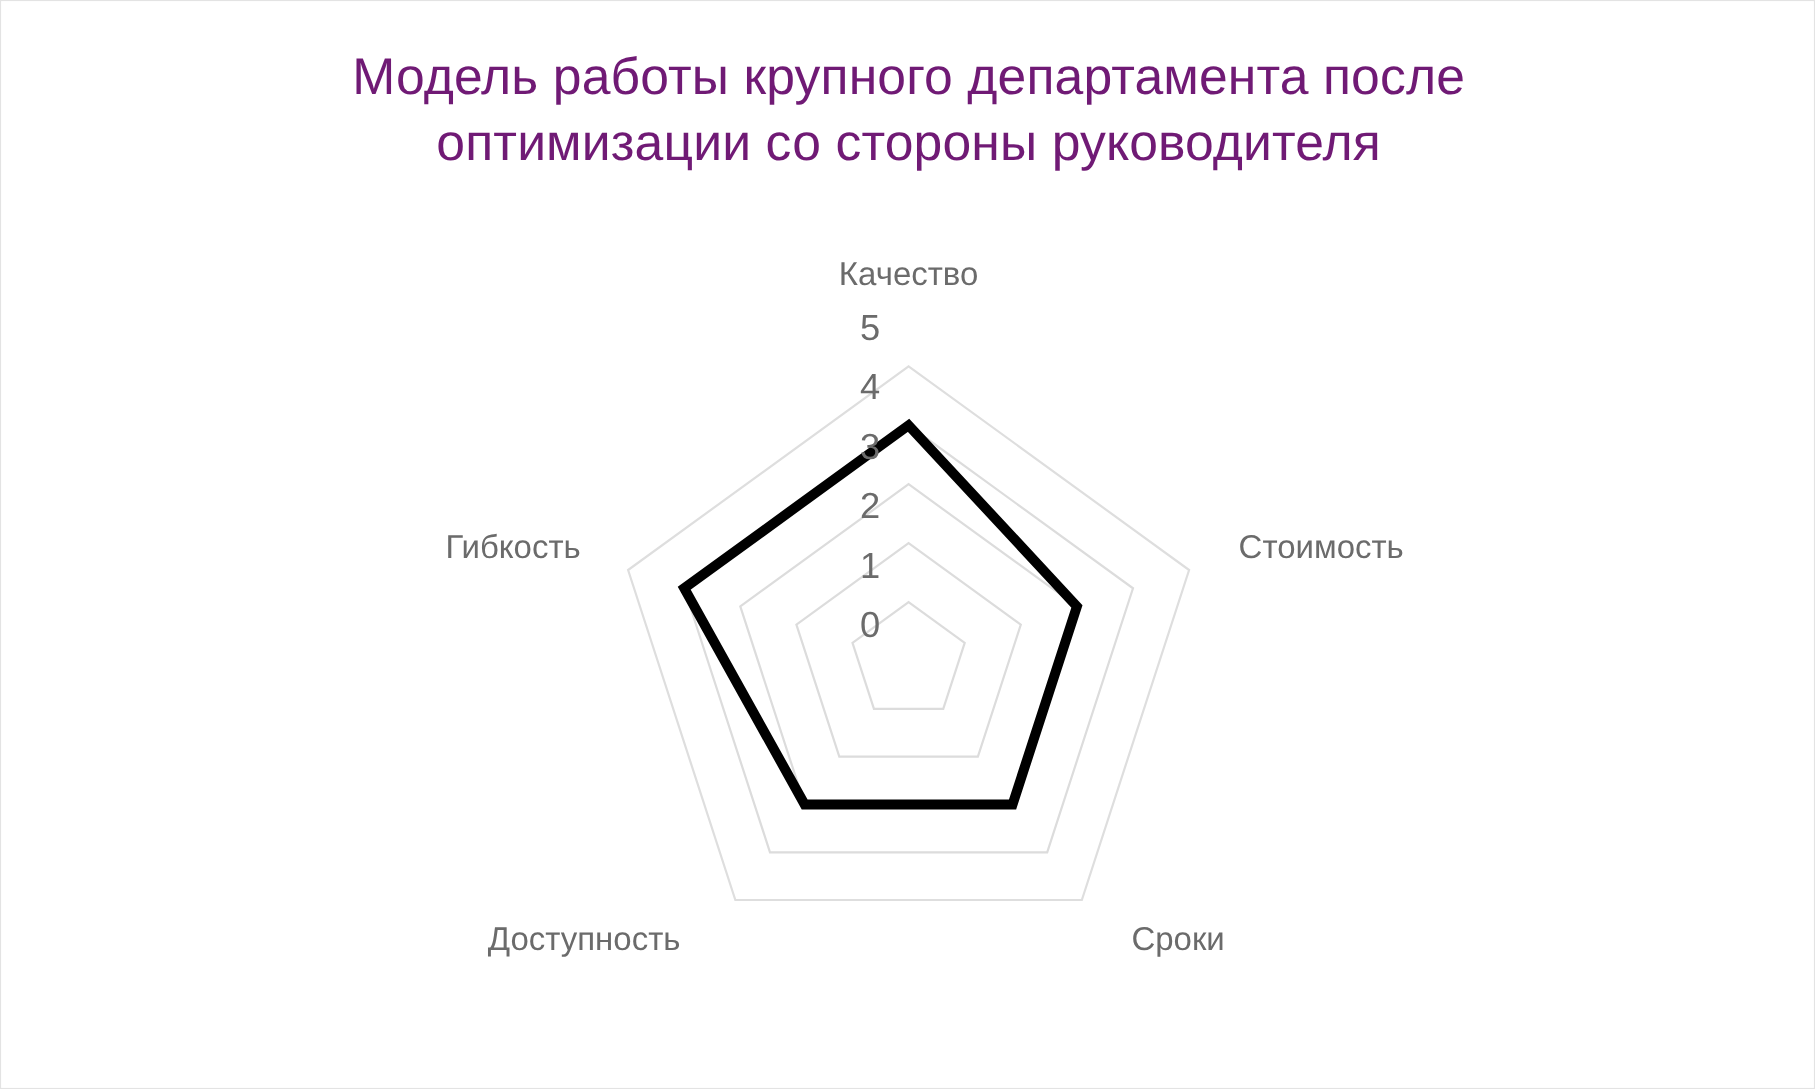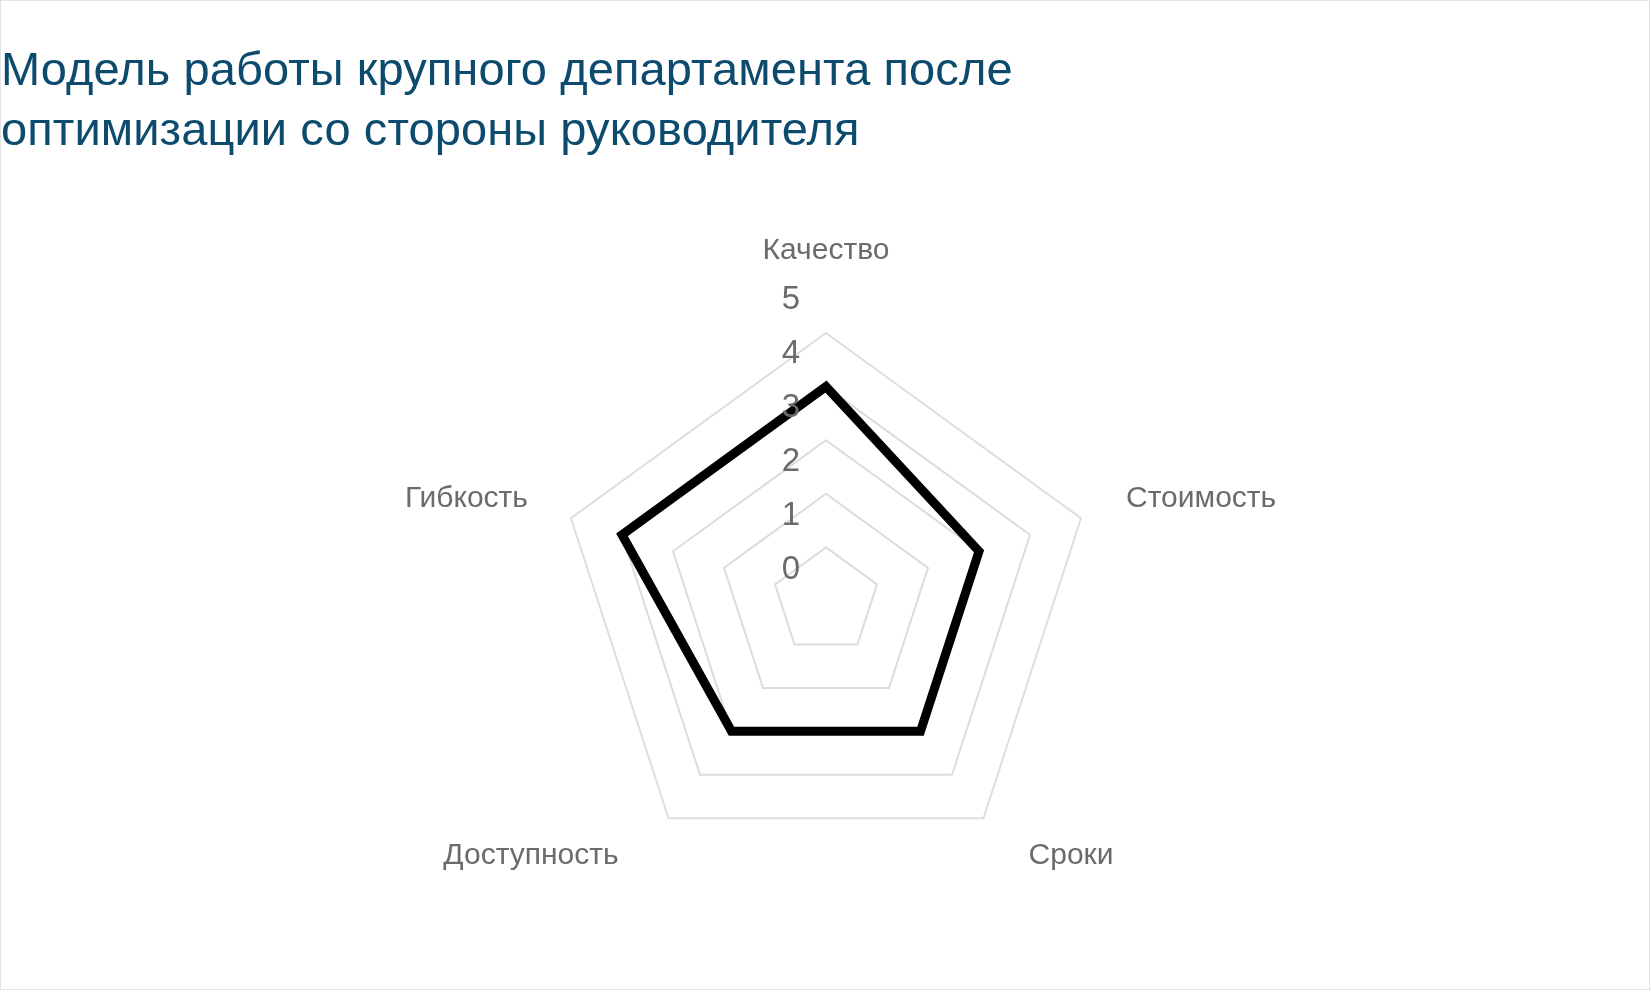--- a/index.html
+++ b/index.html
@@ -19,24 +19,24 @@
     height: 990px;
     background: #ffffff;
     box-sizing: border-box;
     border: 1px solid #e3e3e3;
   }
   #chart-title {
     position: absolute;
     top: 38px;
     left: 0;
     width: 1650px;
-    text-align: left;
+    text-align: center;
     font-size: 47px;
     line-height: 1.28;
-    color: #0c4a6e;
+    color: #701a75;
     font-weight: 400;
     letter-spacing: 0.1px;
     white-space: pre-line;
   }
   #plot-area {
     position: absolute;
     left: 0;
     top: 0;
     width: 1650px;
     height: 990px;

